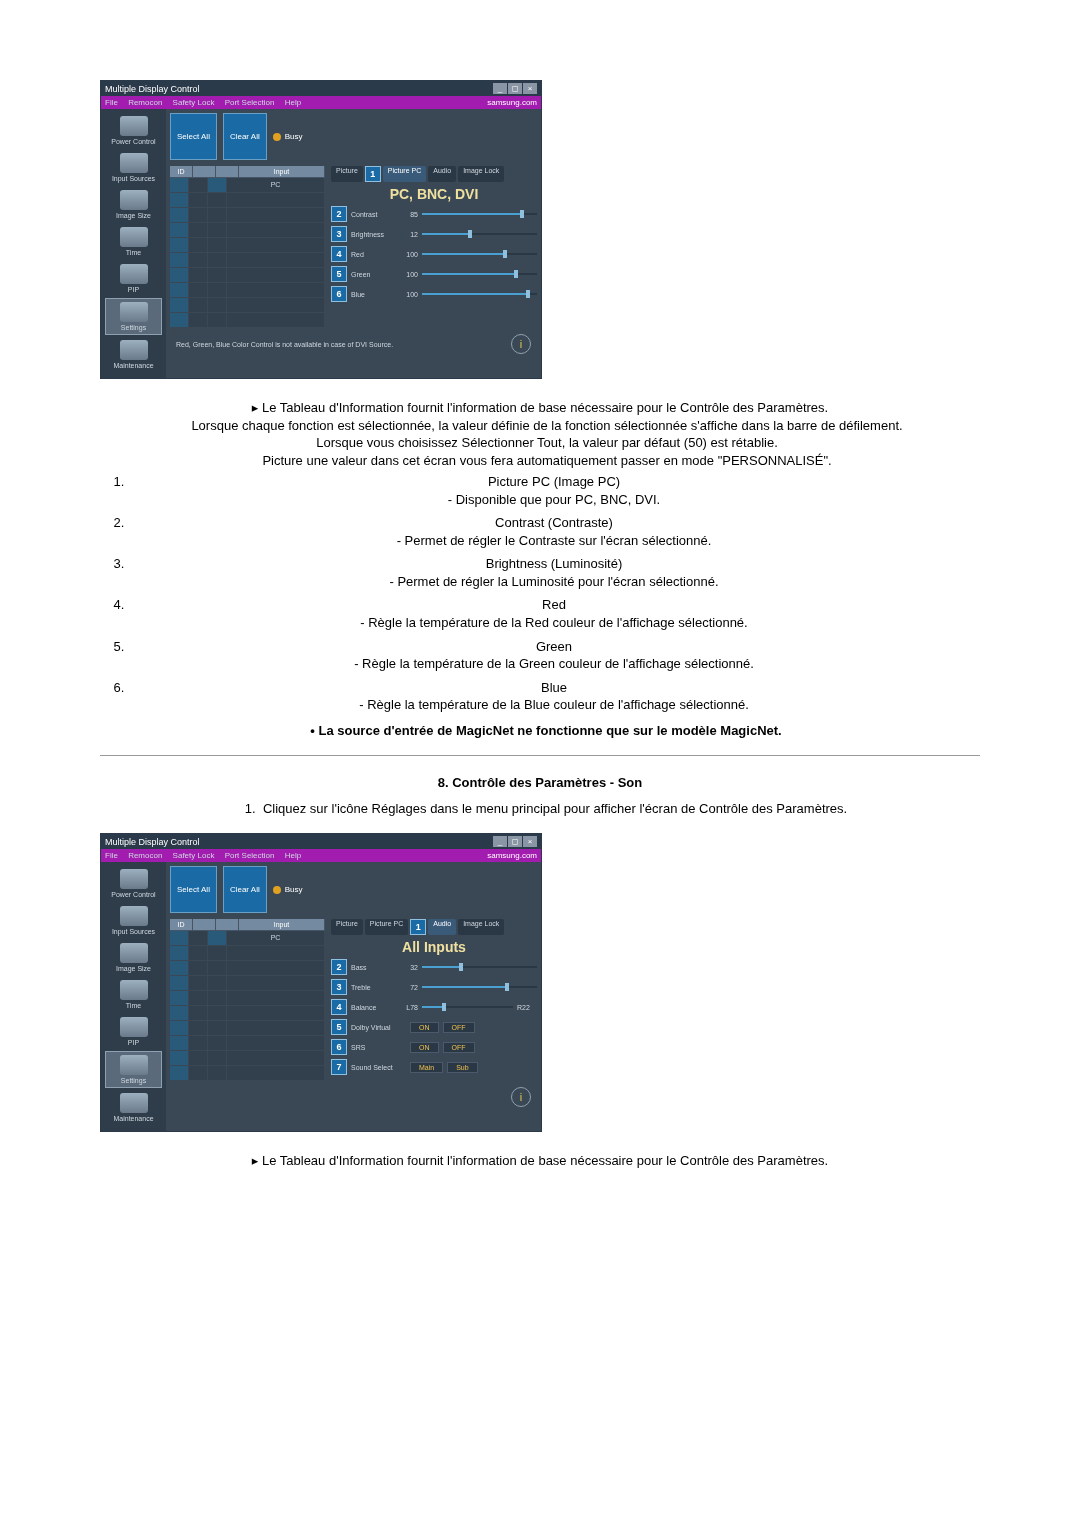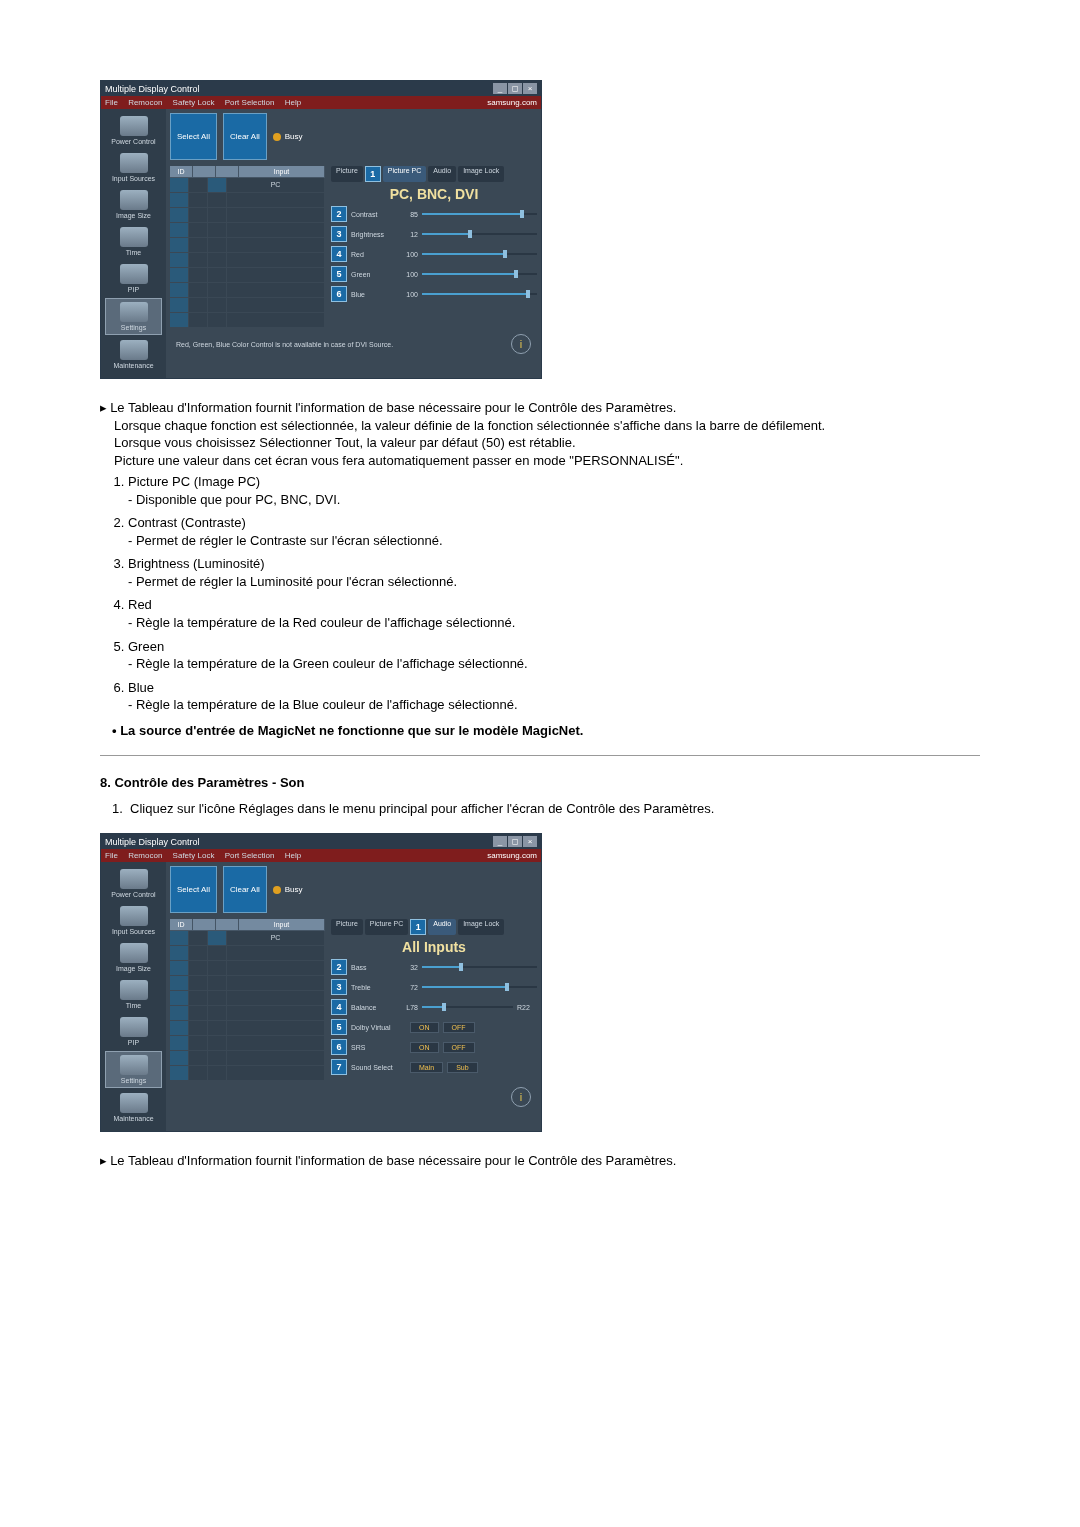--- a/index.html
+++ b/index.html
@@ -32,21 +32,21 @@
   .app-title { font-size: 9px; }
   .win-btns { display: flex; gap: 1px; }
   .win-btn {
     width: 14px; height: 11px;
     background: #8a95a5;
     font-size: 8px;
     text-align: center;
     line-height: 11px;
   }
   .app-menubar {
-    background: #7f1d1d;
+    background: #a21caf;
     padding: 2px 4px;
     display: flex;
     justify-content: space-between;
     font-size: 8px;
   }
   .app-menubar .left span { margin-right: 8px; color: #cfd8e0; }
   .app-body {
     display: flex;
     background: #3a4855;
   }
@@ -221,21 +221,21 @@
     width: 18px; height: 18px;
     border: 1px solid #8fa0b0;
     border-radius: 50%;
     text-align: center;
     line-height: 18px;
     color: #e0c050;
     font-size: 11px;
   }
 
   
-  .doc-text { font-size: 13px; line-height: 1.35; }
+  .doc-text { font-size: 13px; line-height: 1.35; text-align: center; }
   .doc-text .arrow::before { content: "▸ "; }
   .doc-text ol { margin: 4px 0 4px 0; padding-left: 28px; }
   .doc-text ol > li { margin-bottom: 6px; list-style: decimal; }
   .doc-text .sub { margin-left: 0; }
   .doc-text .bullet-block { margin: 8px 0 8px 12px; font-weight: bold; }
   .doc-text .bullet-block::before { content: "• "; }
   hr.sep { border: none; border-top: 1px solid #999; margin: 16px 0; }
   .section-title { font-weight: bold; margin: 18px 0 8px; }
   .numlist { margin-left: 12px; }
 </style>

